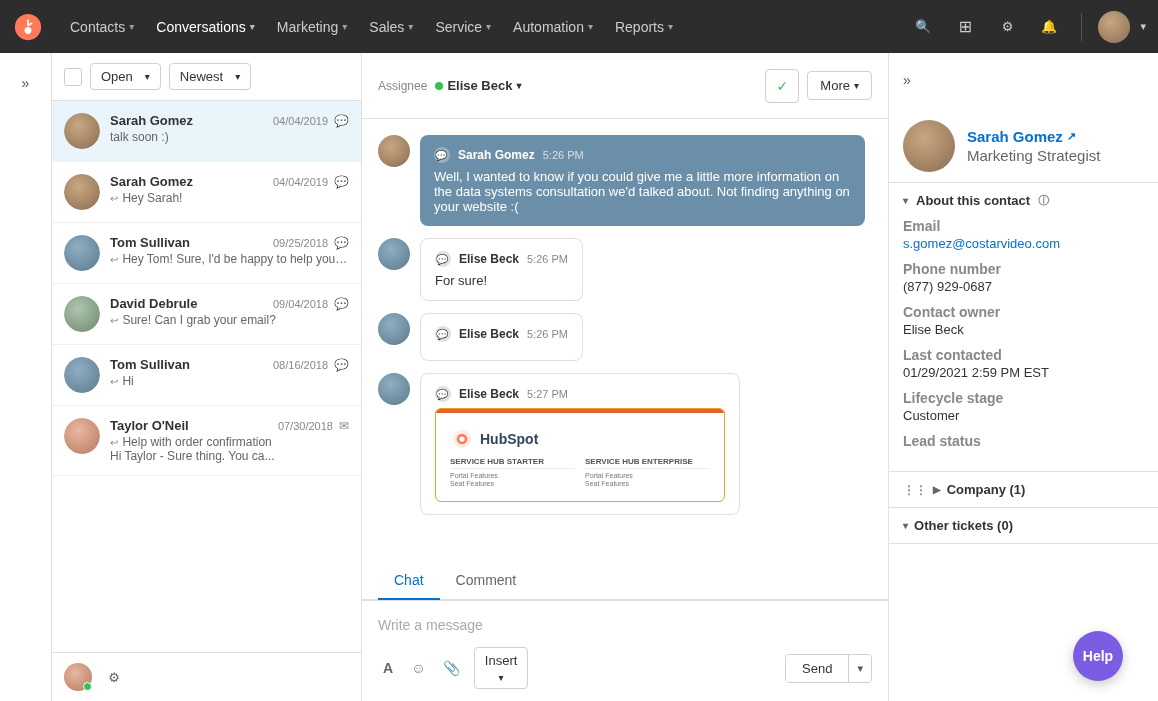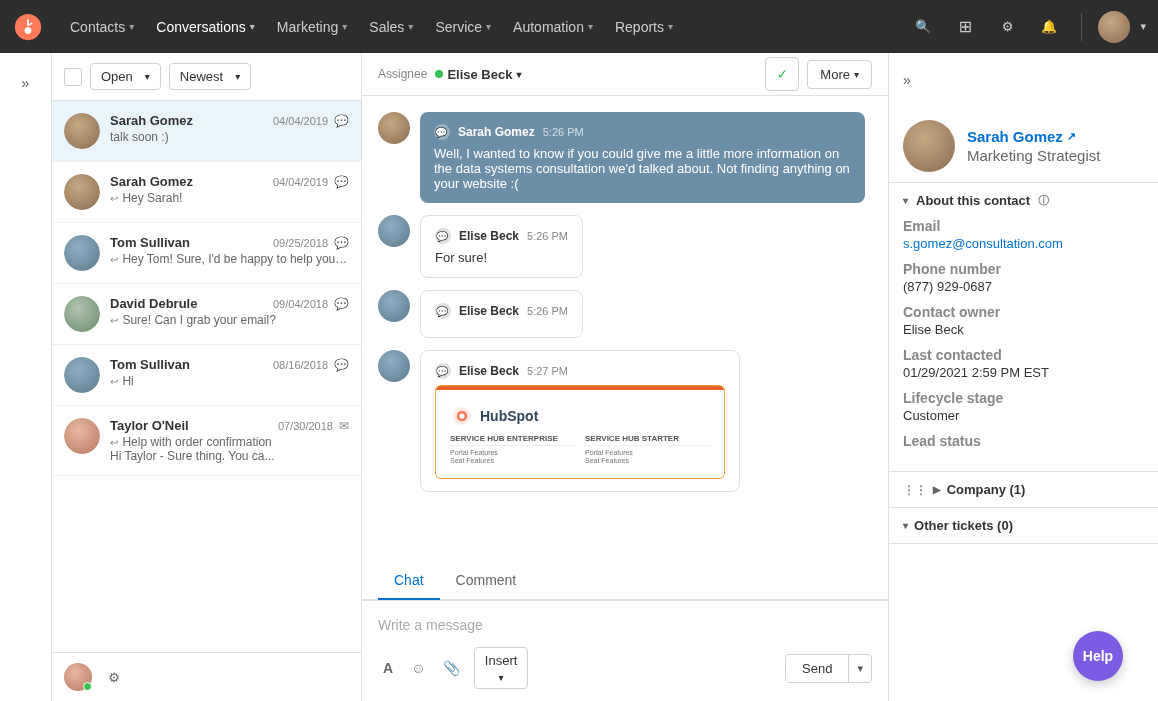--- a/index.html
+++ b/index.html
@@ -122,21 +122,21 @@
       background: #36c157; border: 1.5px solid #fff;
     }
 
     
     .main-chat {
       flex: 1; display: flex; flex-direction: column; background: #fff;
       min-width: 0;
     }
     .chat-header {
       display: flex; align-items: center; padding: 10px 16px;
-      border-bottom: 1px solid #e0e0e0; gap: 12px; height: 43px;
+      border-bottom: 1px solid #e0e0e0; gap: 12px; height: 66px;
     }
     .assignee-block { display: flex; align-items: center; gap: 8px; flex: 1; }
     .assignee-label { color: #888; font-size: 12px; }
     .assignee-value {
       display: flex; align-items: center; gap: 4px;
       font-size: 13px; font-weight: 600; color: #333; cursor: pointer;
     }
     .assignee-dot { width: 8px; height: 8px; border-radius: 50%; background: #36c157; }
     .chat-header-actions { display: flex; align-items: center; gap: 8px; }
     .check-btn {
@@ -587,26 +587,26 @@
                 <div class="hubspot-logo">
                   <svg class="hs-sprocket" viewBox="0 0 32 32">
                     <circle cx="16" cy="16" r="12" fill="#ff7a59" opacity="0.15"></circle>
                     <circle cx="16" cy="16" r="7" fill="#ff7a59"></circle>
                     <circle cx="16" cy="16" r="3.5" fill="#fff"></circle>
                   </svg>
                   <span class="hs-text">HubSpot</span>
                 </div>
                 <div style="margin-top:6px;display:flex;gap:10px;">
                   <div style="flex:1;">
-                    <div style="font-size:8px;font-weight:600;color:#555;margin-bottom:3px;border-bottom:1px solid #eee;padding-bottom:2px;">SERVICE HUB ENTERPRISE</div>
+                    <div style="font-size:8px;font-weight:600;color:#555;margin-bottom:3px;border-bottom:1px solid #eee;padding-bottom:2px;">SERVICE HUB STARTER</div>
                     <div style="font-size:7px;color:#777;margin-bottom:1px;">Portal Features</div>
                     <div style="font-size:7px;color:#777;">Seat Features</div>
                   </div>
                   <div style="flex:1;">
-                    <div style="font-size:8px;font-weight:600;color:#555;margin-bottom:3px;border-bottom:1px solid #eee;padding-bottom:2px;">SERVICE HUB STARTER</div>
+                    <div style="font-size:8px;font-weight:600;color:#555;margin-bottom:3px;border-bottom:1px solid #eee;padding-bottom:2px;">SERVICE HUB ENTERPRISE</div>
                     <div style="font-size:7px;color:#777;margin-bottom:1px;">Portal Features</div>
                     <div style="font-size:7px;color:#777;">Seat Features</div>
                   </div>
                 </div>
               </div>
             </div>
           </div>
         </div>
       </div>
     </div>
@@ -667,21 +667,21 @@
 
     <div class="about-section">
       <div class="section-header">
         <span class="section-chevron">▾</span>
         <span>About this contact</span>
         <span class="section-info-icon">ⓘ</span>
       </div>
       <div class="about-fields">
         <div class="field-row">
           <div class="field-label">Email</div>
-          <div class="field-value" style="color:#0070d2;">s.gomez@consultation.com</div>
+          <div class="field-value" style="color:#0070d2;">s.gomez@costarvideo.com</div>
         </div>
         <div class="field-row">
           <div class="field-label">Phone number</div>
           <div class="field-value">(877) 929-0687</div>
         </div>
         <div class="field-row">
           <div class="field-label">Contact owner</div>
           <div class="field-value">Elise Beck</div>
         </div>
         <div class="field-row">

